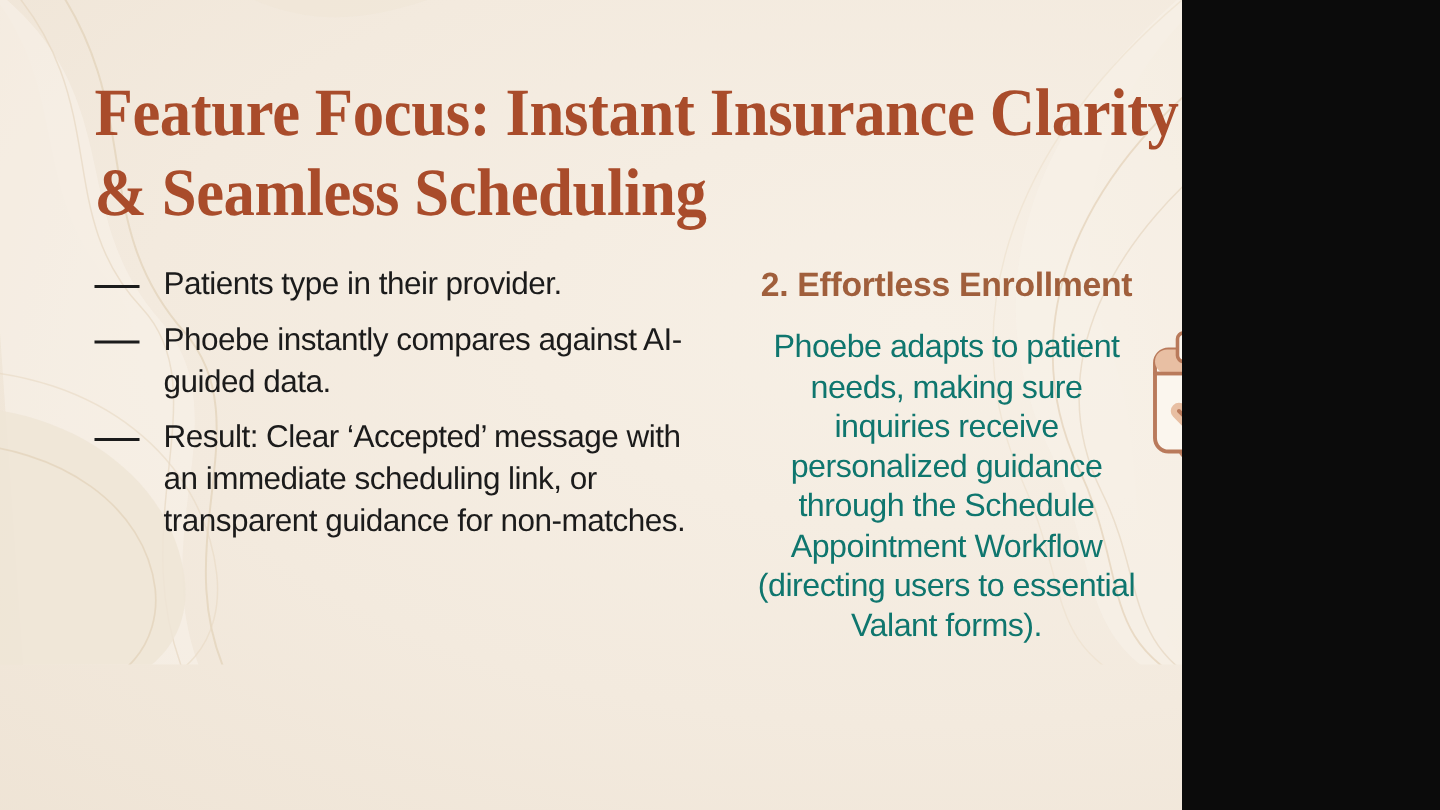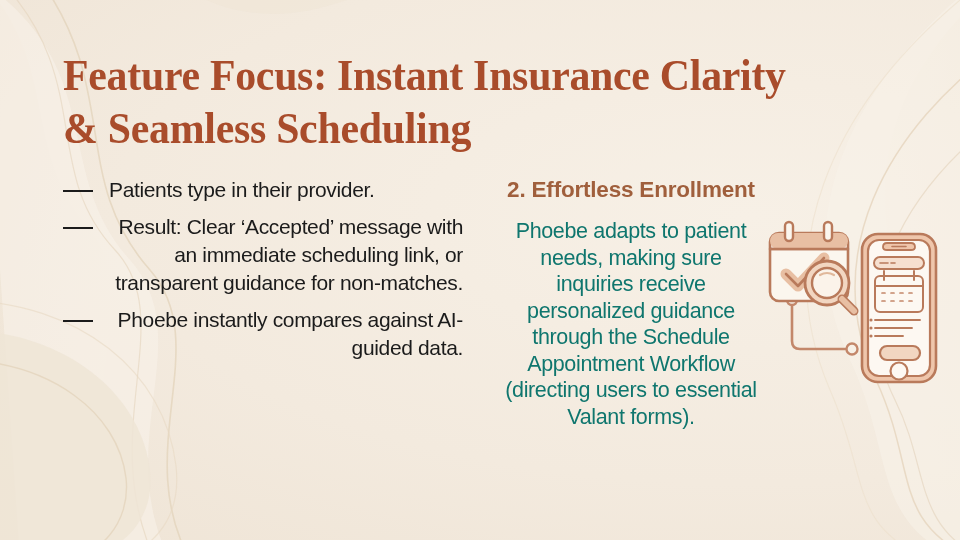--- a/index.html
+++ b/index.html
@@ -2,21 +2,21 @@
 <html><head>
 <meta charset="utf-8">
 <style>
   html, body {
     margin: 0;
     padding: 0;
     background: #0b0b0b;
   }
   #slide {
     position: relative;
-    width: 960px;
+    width: 788px;
     height: 540px;
     overflow: hidden;
     background: #f4ece1;
     font-family: "Liberation Sans", sans-serif;
   }
 
   
   .bg-base {
     position: absolute;
     inset: 0;
@@ -68,21 +68,21 @@
   .lede {
     font-family: "Liberation Sans", sans-serif;
     font-weight: normal;
     font-size: 21px;
     line-height: 27px;
     color: #1b1b1b;
     letter-spacing: -0.3px;
     margin: 0 0 13px 0;
   }
 
-  .bullets { margin: 0; padding: 0; list-style: none; text-align: right; }
+  .bullets { margin: 0; padding: 0; list-style: none; }
   .bullet {
     display: flex;
     align-items: flex-start;
     margin-bottom: 9px;
   }
   .dash {
     flex: 0 0 auto;
     width: 30px;
     margin-top: 14px;
     margin-right: 16px;
@@ -156,25 +156,25 @@
   <div class="col col-left">
 
 
     <ul class="bullets">
       <li class="bullet">
         <span class="dash"></span>
         <span class="bullet-text">Patients type in their provider.</span>
       </li>
       <li class="bullet">
         <span class="dash"></span>
-        <span class="bullet-text">Result: Clear ‘Accepted’ message with an immediate scheduling link, or transparent guidance for non-matches.</span>
+        <span class="bullet-text">Phoebe instantly compares against AI-guided data.</span>
       </li>
       <li class="bullet">
         <span class="dash"></span>
-        <span class="bullet-text">Phoebe instantly compares against AI-guided data.</span>
+        <span class="bullet-text">Result: Clear ‘Accepted’ message with an immediate scheduling link, or transparent guidance for non-matches.</span>
       </li>
     </ul>
   </div>
 
   <div class="col col-right">
     <h2 class="sub-head">2. Effortless Enrollment</h2>
     <p class="para">Phoebe adapts to patient needs, making sure inquiries receive personalized guidance through the Schedule Appointment Workflow (directing users to essential Valant forms).</p>
   </div>
 
   <svg class="illus" viewBox="0 0 192 182">

